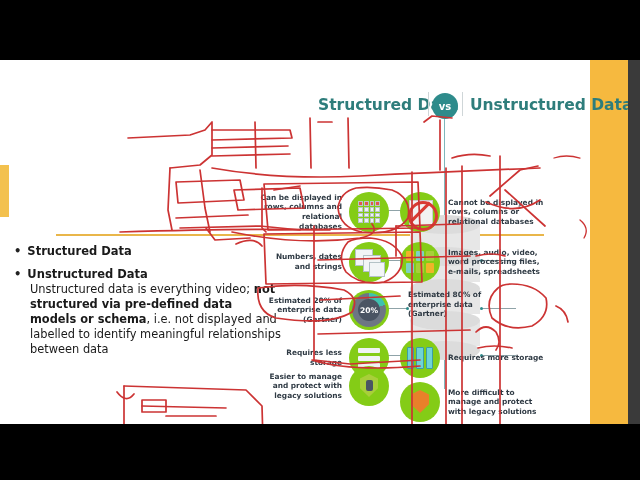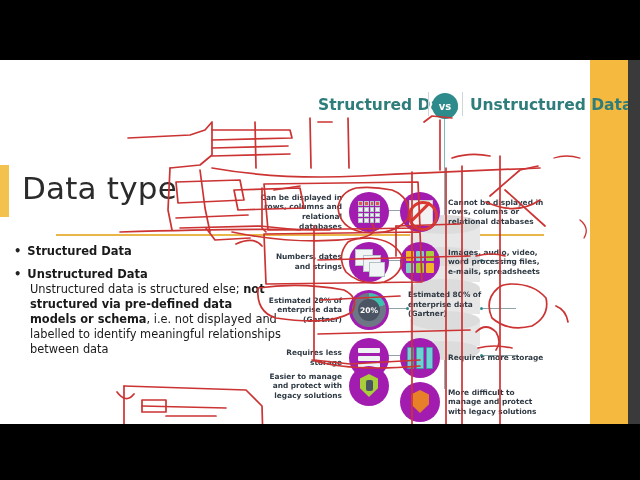--- a/index.html
+++ b/index.html
@@ -50,21 +50,21 @@
            background:#2e8b8b;color:#fff;font-size:10px;font-weight:bold;display:flex;
            align-items:center;justify-content:center;font-family:"DejaVu Sans",sans-serif;}
   #vsline{position:absolute;left:186px;top:59px;width:1.4px;height:270px;background:#7fb8bd;}
 
   
   #db{position:absolute;left:152px;top:155px;width:70px;height:145px;}
   #db .disc{position:absolute;left:0;width:70px;height:19px;border-radius:50%;background:#dcdcdc;}
   #db .body{position:absolute;left:0;width:70px;background:#e7e7e7;}
 
   .row{position:absolute;display:flex;align-items:center;}
-  .circ{width:40px;height:40px;border-radius:50%;background:#a21caf;position:relative;flex:none;}
+  .circ{width:40px;height:40px;border-radius:50%;background:#84cc16;position:relative;flex:none;}
   .lbl{font-size:7.4px;font-weight:bold;line-height:1.3;color:#2f3a44;
        font-family:"DejaVu Sans",sans-serif;}
   .lbl.r{text-align:left;}
   .lbl.l{text-align:right;}
 
   
   .rowL{left:0;}
   .rowL .lbl{width:84px;margin-right:7px;}
   .rowRwrap{position:absolute;left:142px;display:flex;align-items:center;}
   .rowRwrap .lbl{width:100px;margin-left:8px;}
@@ -116,33 +116,32 @@
   <div id="frame">
 
     <div id="yellowband"></div>
     <div id="slidewhite"></div>
     <div id="whitefoot"></div>
     <div id="rightdark"></div>
 
     <div id="goldblock"></div>
     <div id="goldrule"></div>
 
-    <div class="title">Data type</div>
 
     <div class="bullets">
       <div class="bhead">
         <span class="dot">•</span>
         <span>Structured Data</span>
       </div>
 
       <div class="bhead" style="margin-top:9px">
         <span class="dot">•</span>
         <span>Unstructured Data</span>
       </div>
-      <div class="bbody"><span>Unstructured data is structured else; </span><b>not structured via pre-defined data models or schema</b><span>, i.e. not displayed and labelled to identify meaningful relationships between data</span></div>
+      <div class="bbody"><span>Unstructured data is everything video; </span><b>not structured via pre-defined data models or schema</b><span>, i.e. not displayed and labelled to identify meaningful relationships between data</span></div>
     </div>
 
     <div id="info">
 
       <div class="ghead" id="ghead-l">Structured Data</div>
       <div class="hsep" id="hsep-l"></div>
       <div id="vsbadge">vs</div>
       <div class="hsep" id="hsep-r"></div>
       <div class="ghead" id="ghead-r">Unstructured Data</div>
       <div id="vsline"></div>

